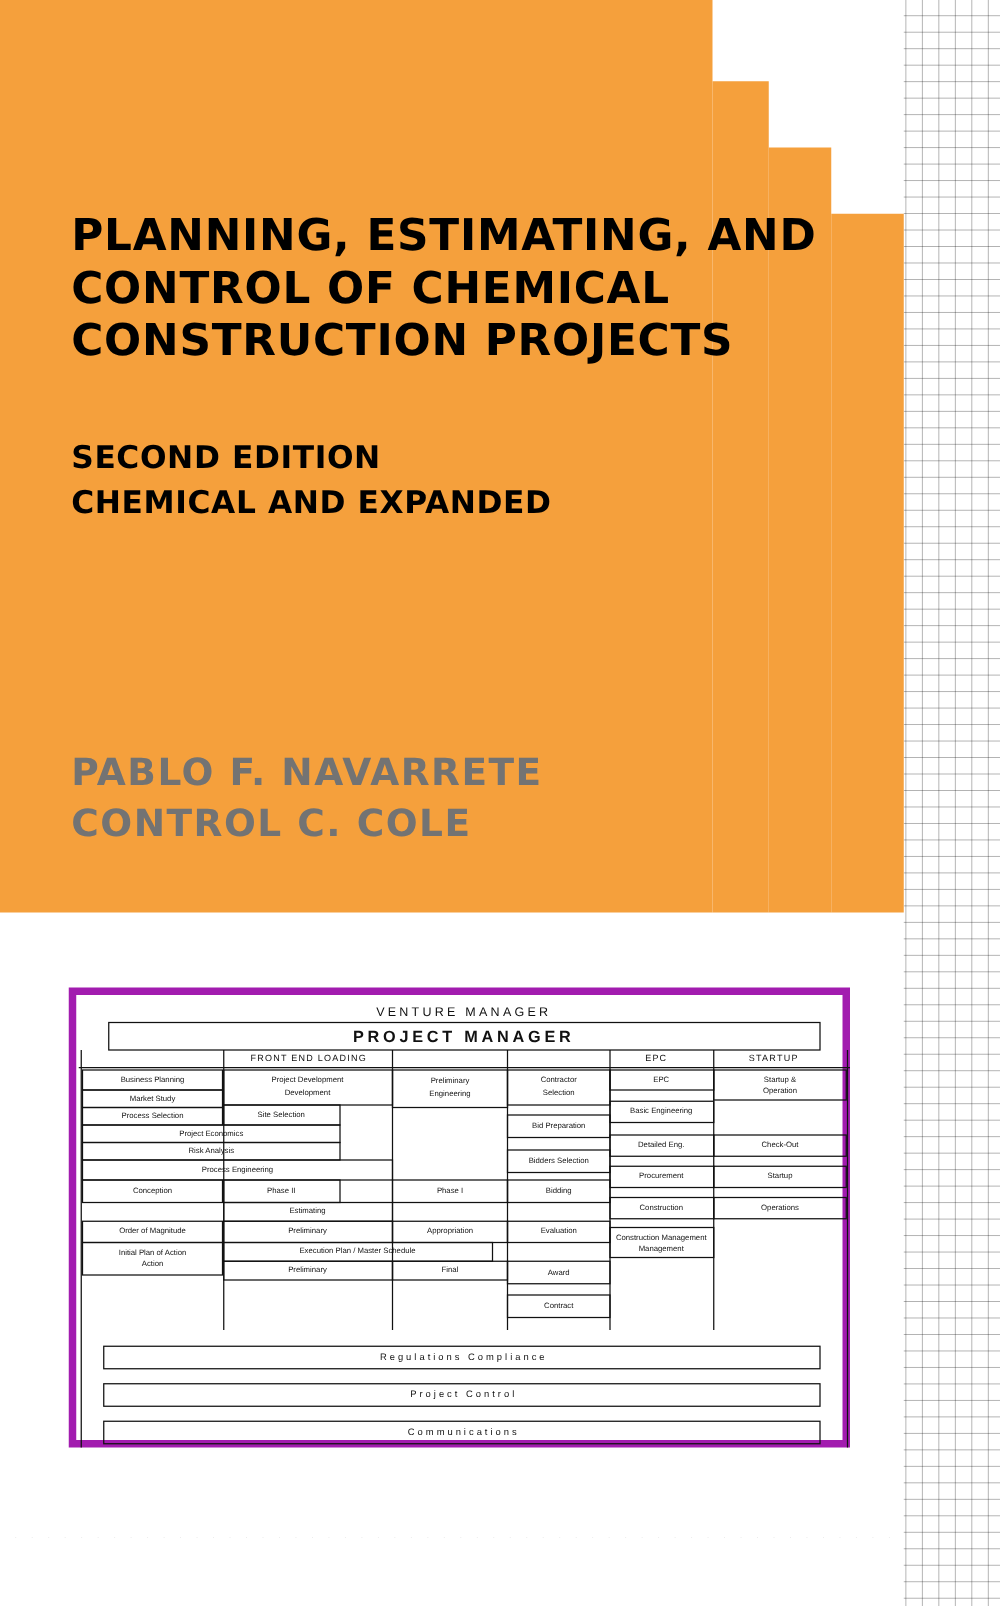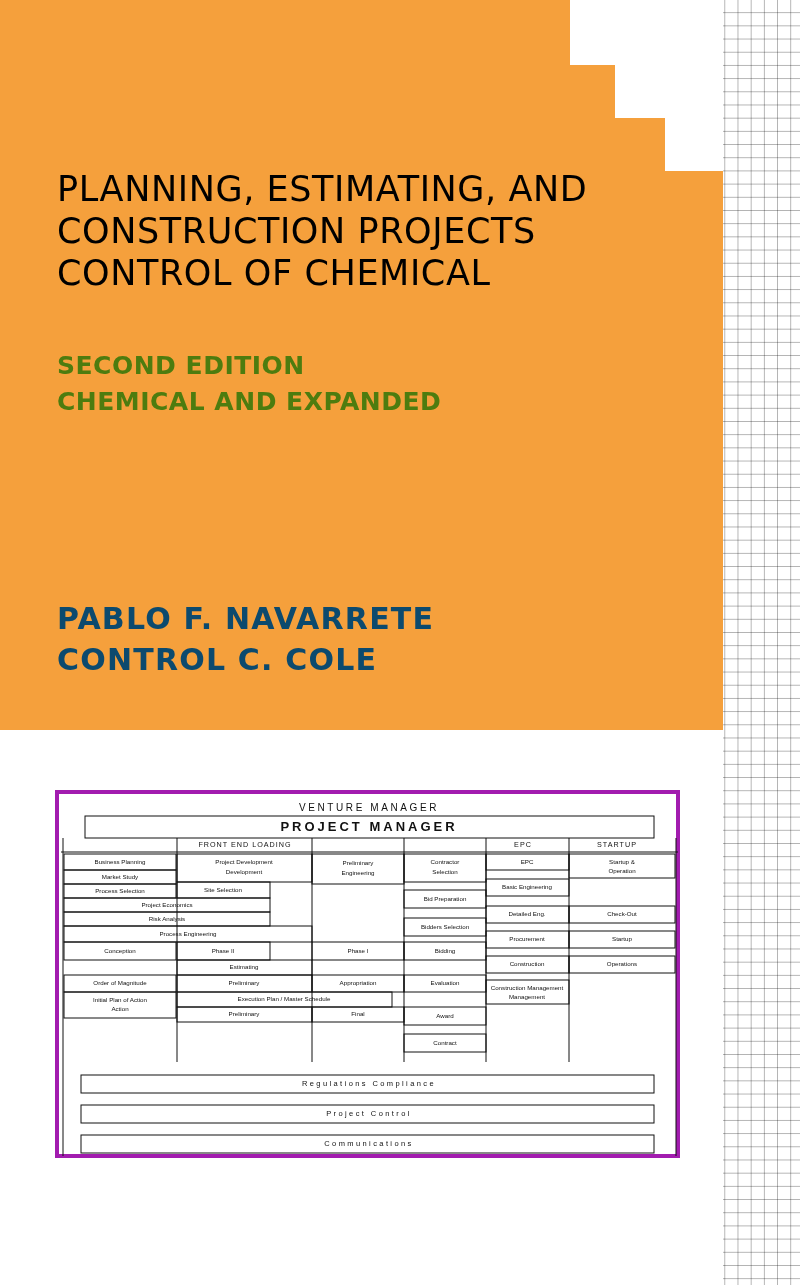--- a/index.html
+++ b/index.html
@@ -67,65 +67,65 @@
   }
   
   .title-block {
     position: absolute;
     left: 57px;
     top: 168px;
     width: 600px;
   }
   .title-line {
     font-family: "DejaVu Sans", sans-serif;
-    font-weight: normal;
+    font-weight: bold;
     font-size: 35px;
     letter-spacing: 0.6px;
     color: #000000;
     line-height: 42px;
     white-space: nowrap;
   }
   .edition-block {
     position: absolute;
     left: 57px;
     top: 348px;
     width: 600px;
   }
   .edition-line {
     font-family: "DejaVu Sans", sans-serif;
     font-weight: bold;
     font-size: 25px;
     letter-spacing: 0.5px;
-    color: #4d7c0f;
+    color: #000000;
     line-height: 36px;
     white-space: nowrap;
   }
   .authors-block {
     position: absolute;
     left: 57px;
     top: 598px;
     width: 600px;
   }
   .author-line {
     font-family: "DejaVu Sans", sans-serif;
     font-weight: bold;
     font-size: 30px;
     letter-spacing: 1.2px;
-    color: #0c4a6e;
+    color: #737373;
     line-height: 41px;
     white-space: nowrap;
   }
   
   .diagram {
     position: absolute;
     left: 55px;
     top: 790px;
     width: 625px;
     height: 368px;
-    border: 4px solid #a21caf;
+    border: 6px solid #a21caf;
     background: #ffffff;
     box-sizing: border-box;
   }
   .diagram svg { display: block; }
   .d-txt {
     font-family: "Liberation Sans", sans-serif;
     fill: #111;
     text-anchor: middle;
     dominant-baseline: middle;
   }
@@ -147,22 +147,22 @@
   <div class="white-mask" style="left:0;top:1230px;width:723px;height:55px;"></div>
   <div class="white-mask" style="left:723px;top:0;width:0;height:0;"></div>
 
   <div class="orange-main"></div>
   <div class="orange-step-1"></div>
   <div class="orange-step-2"></div>
   <div class="orange-step-3"></div>
 
   <div class="title-block">
     <div class="title-line">PLANNING, ESTIMATING, AND</div>
+    <div class="title-line">CONTROL OF CHEMICAL</div>
     <div class="title-line">CONSTRUCTION PROJECTS</div>
-    <div class="title-line">CONTROL OF CHEMICAL</div>
   </div>
 
   <div class="edition-block">
     <div class="edition-line">SECOND EDITION</div>
     <div class="edition-line">CHEMICAL AND EXPANDED</div>
   </div>
 
   <div class="authors-block">
     <div class="author-line">PABLO F. NAVARRETE</div>
     <div class="author-line">CONTROL C. COLE</div>

